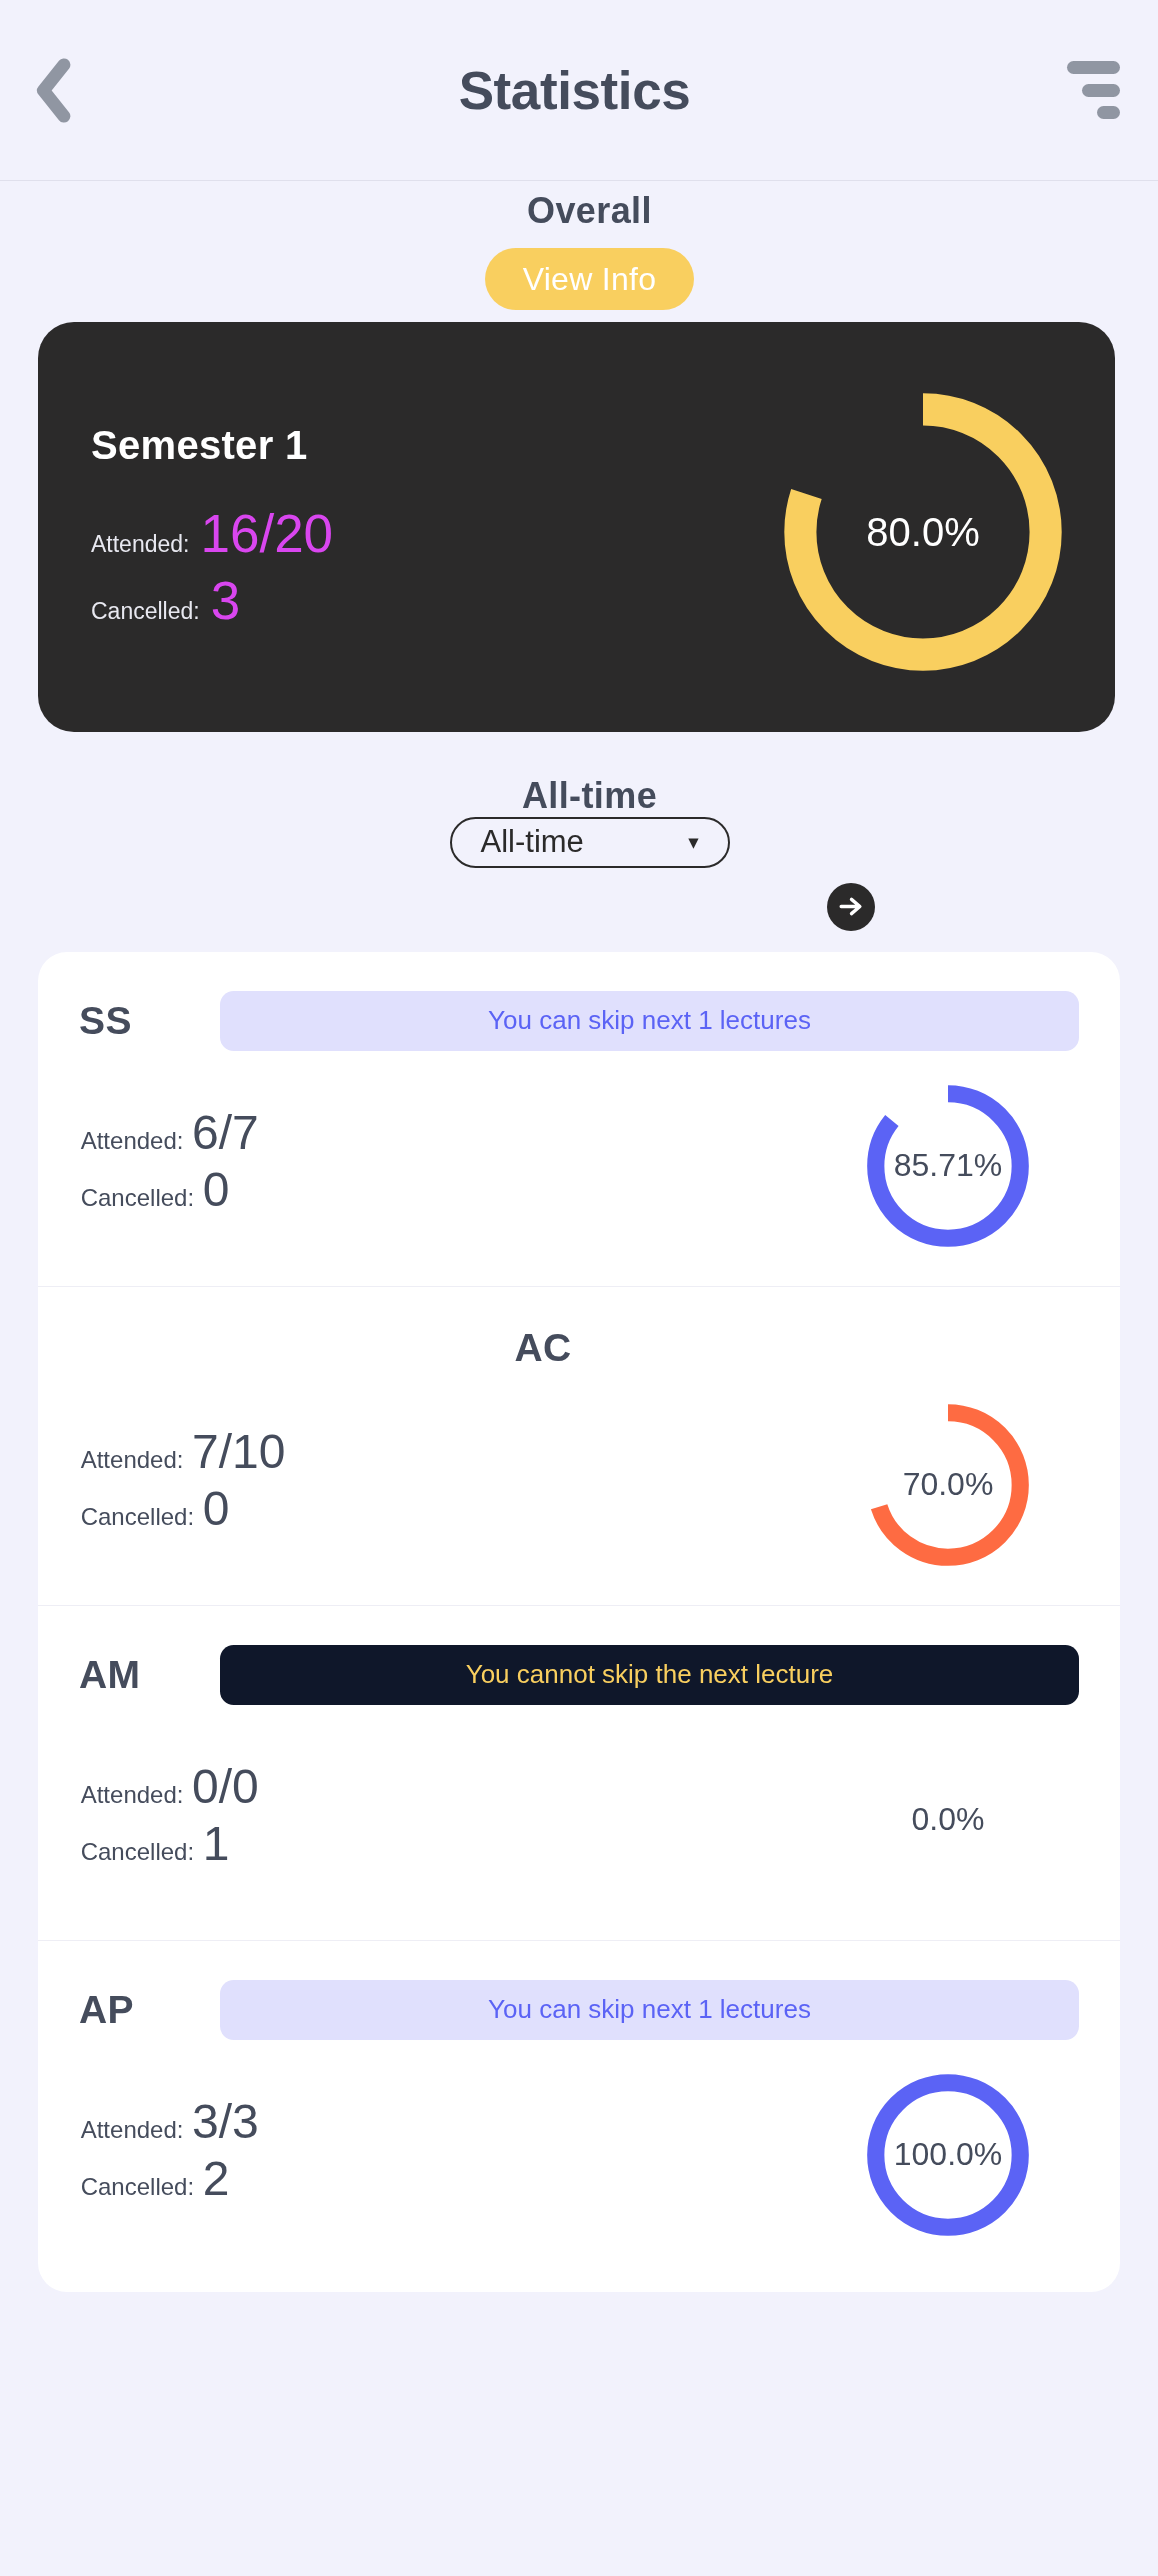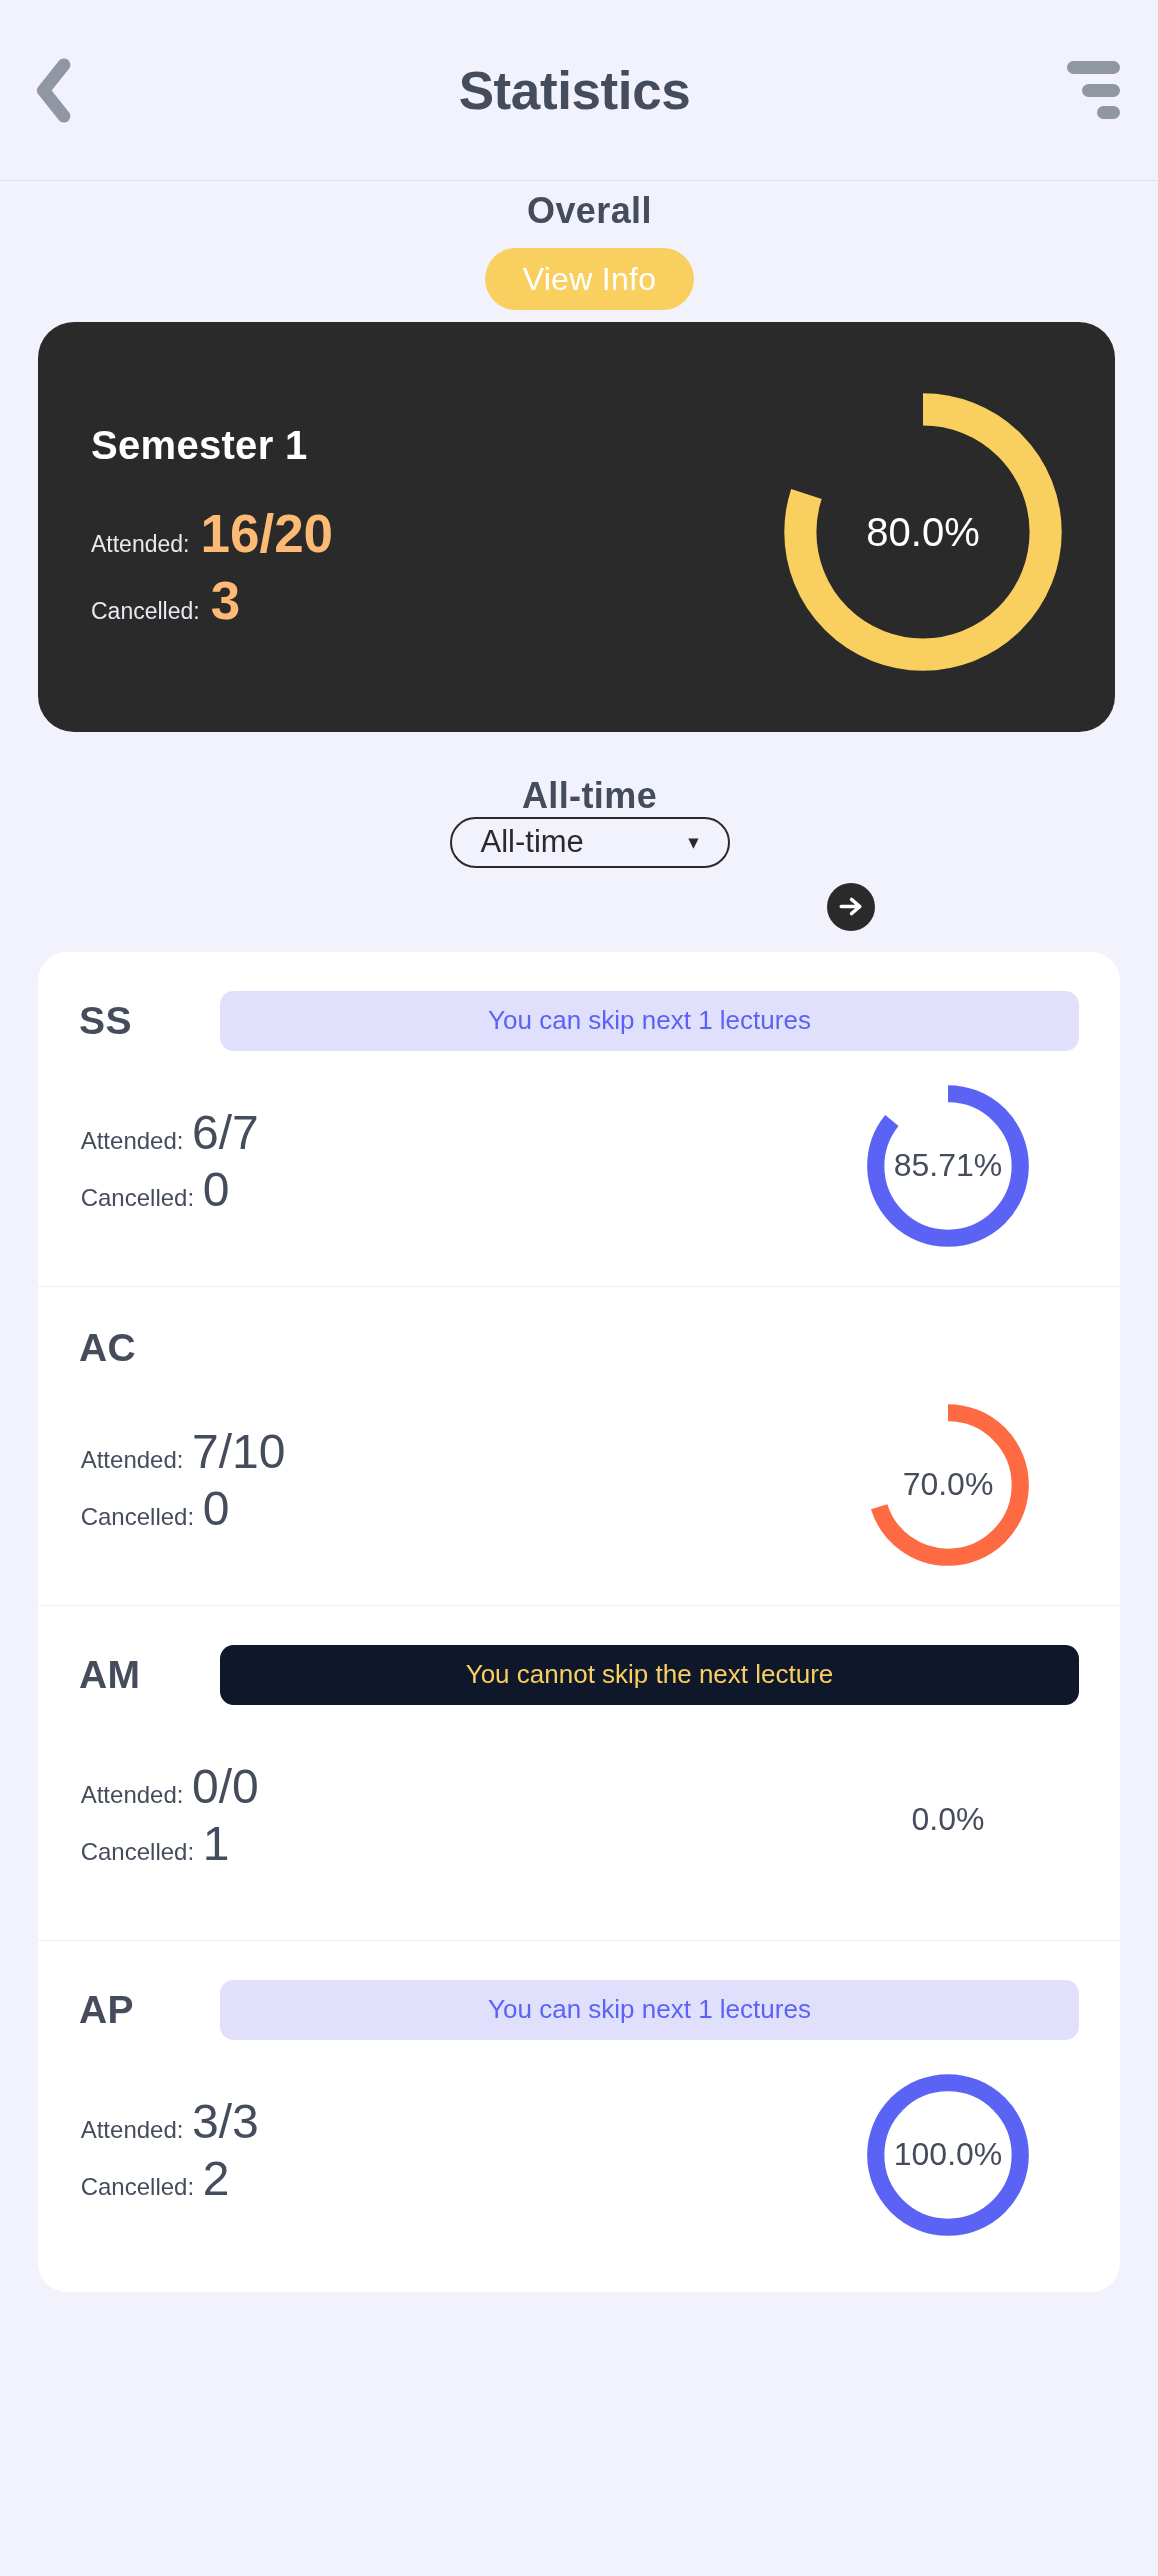--- a/index.html
+++ b/index.html
@@ -126,22 +126,22 @@
     margin-bottom: 13.7px;
   }
   .stat-label {
     font-size: 23px;
     color: #e8e8f0;
     margin-right: 11px;
     white-space: nowrap;
   }
   .stat-value-big {
     font-size: 53px;
-    font-weight: bold;
-    color: #fdba74;
+    font-weight: normal;
+    color: #d946ef;
     line-height: 1;
   }
 
   .donut-wrap-lg {
     flex: 0 0 auto;
     width: 292px;
     height: 292px;
     position: relative;
     margin-right: 29px;
   }
@@ -212,20 +212,21 @@
   .subject-row {
     padding: 39px 41px 34px 41px;
     border-bottom: 1.7px solid #eeeef5;
   }
   .subject-row:last-child { border-bottom: none; }
 
   .subject-head {
     display: flex;
     align-items: center;
     gap: 12px;
+    justify-content: center;
   }
   .subject-code {
     flex: 0 0 129px;
     font-size: 39px;
     font-weight: bold;
     color: #454c5c;
     letter-spacing: 0.4px;
   }
   .subject-badge {
     flex: 1 1 auto;

